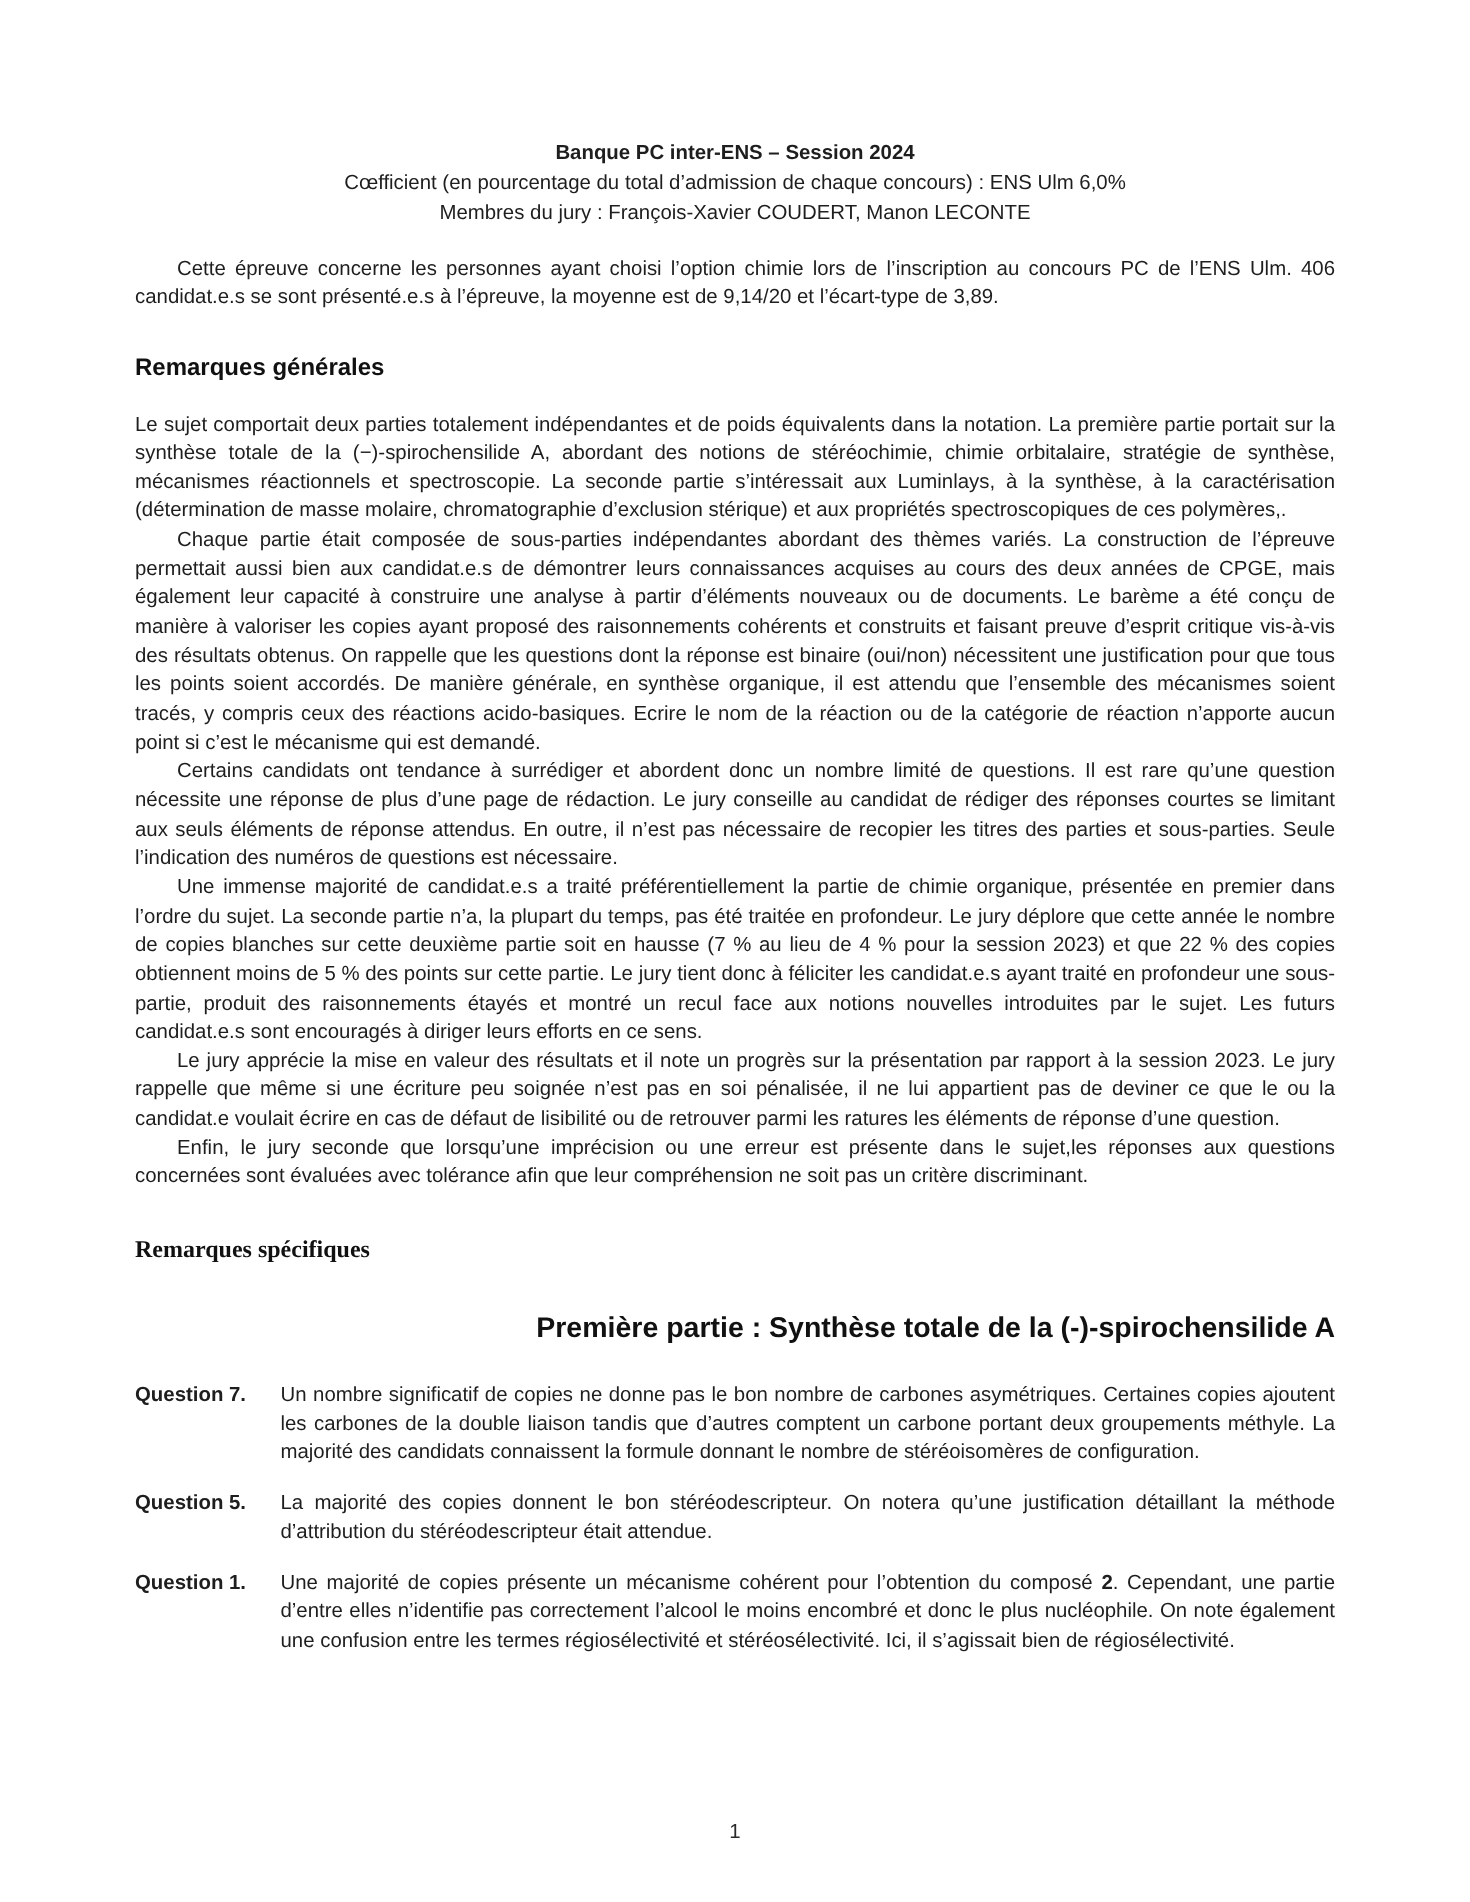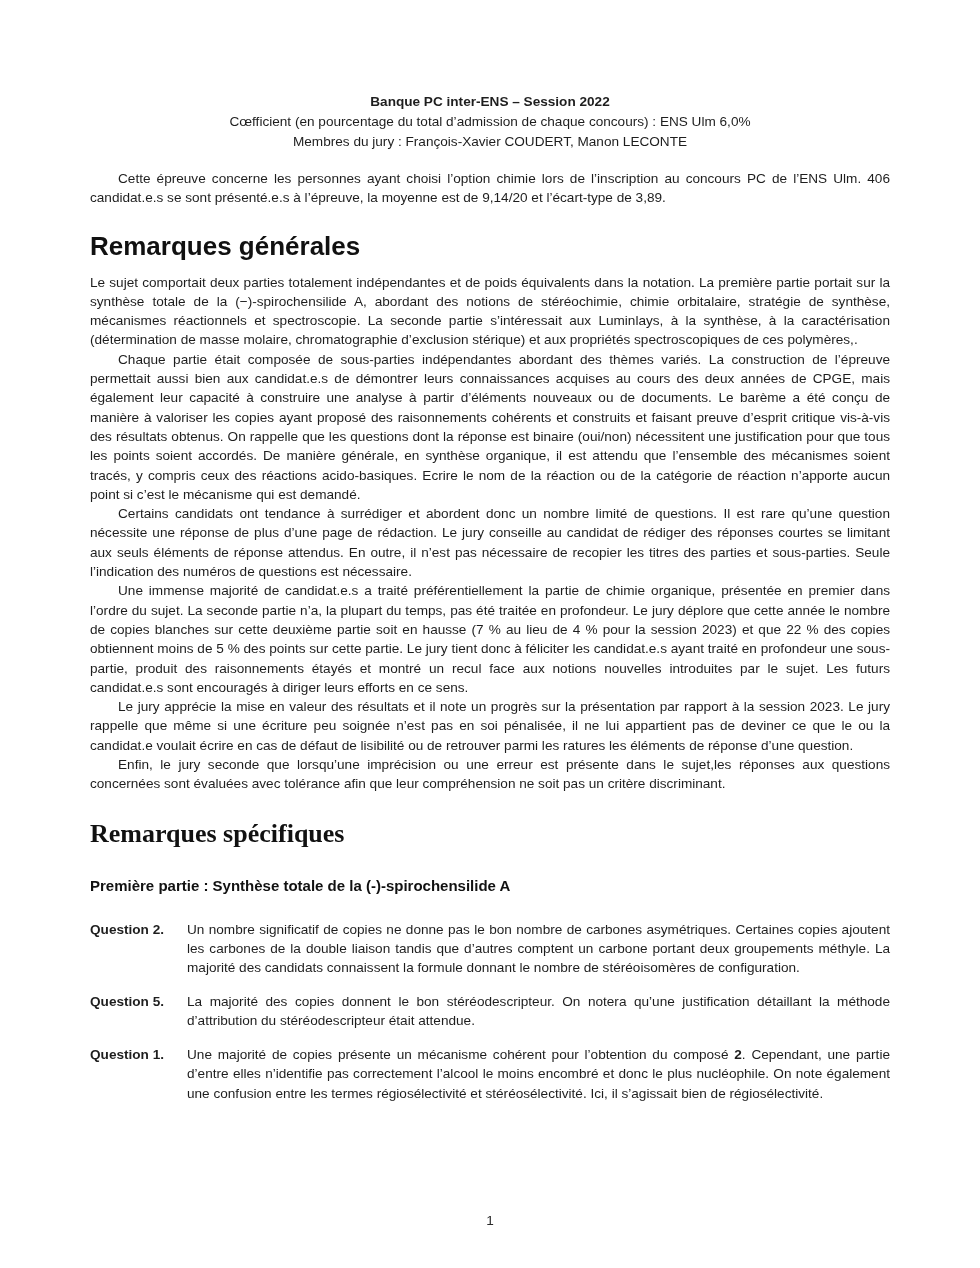--- a/index.html
+++ b/index.html
@@ -30,44 +30,44 @@
   }
   .title-block .t-bold {
     font-weight: bold;
   }
   .intro {
     margin: 17px 0 0 0;
     text-align: justify;
     text-indent: 28px;
   }
   h1.section-title {
-    font-size: 26px;
+    font-size: 16px;
     line-height: 24px;
     font-weight: bold;
     color: #111;
     margin: 26px 0 15px 0;
   }
   h1.section-title.second {
     margin-top: 28px;
     font-family: Liberation Serif, serif;
   }
   p.para {
     margin: 0;
     text-align: justify;
     text-indent: 28px;
   }
   p.para.noindent {
     text-indent: 0;
   }
   h2.part-heading {
-    font-size: 15px;
+    font-size: 19px;
     line-height: 20px;
     font-weight: bold;
     color: #111;
-    text-align: left;
+    text-align: right;
     margin: 30px 0 24px 0;
   }
   .question {
     display: flex;
     margin: 0 0 14.5px 0;
   }
   .q-label {
     font-weight: bold;
     width: 97px;
     flex-shrink: 0;
@@ -88,42 +88,42 @@
     color: #2a2a2a;
   }
 </style>
 </head>
 <body>
 
 <div class="page">
   <div class="content">
 
     <div class="title-block">
-      <div class="t-bold">Banque PC inter-ENS – Session 2022</div>
+      <div class="t-bold">Banque PC inter-ENS – Session 2024</div>
       <div>Cœfficient (en pourcentage du total d’admission de chaque concours) : ENS Ulm 6,0%</div>
       <div>Membres du jury : François-Xavier COUDERT, Manon LECONTE</div>
     </div>
 
     <p class="intro">Cette épreuve concerne les personnes ayant choisi l’option chimie lors de l’inscription au concours PC de l’ENS Ulm. 406 candidat.e.s se sont présenté.e.s à l’épreuve, la moyenne est de 9,14/20 et l’écart-type de 3,89.</p>
 
     <h1 class="section-title">Remarques générales</h1>
 
     <p class="para noindent">Le sujet comportait deux parties totalement indépendantes et de poids équivalents dans la notation. La première partie portait sur la synthèse totale de la (−)-spirochensilide A, abordant des notions de stéréochimie, chimie orbitalaire, stratégie de synthèse, mécanismes réactionnels et spectroscopie. La seconde partie s’intéressait aux Luminlays, à la synthèse, à la caractérisation (détermination de masse molaire, chromatographie d’exclusion stérique) et aux propriétés spectroscopiques de ces polymères,.</p>
     <p class="para">Chaque partie était composée de sous-parties indépendantes abordant des thèmes variés. La construction de l’épreuve permettait aussi bien aux candidat.e.s de démontrer leurs connaissances acquises au cours des deux années de CPGE, mais également leur capacité à construire une analyse à partir d’éléments nouveaux ou de documents. Le barème a été conçu de manière à valoriser les copies ayant proposé des raisonnements cohérents et construits et faisant preuve d’esprit critique vis-à-vis des résultats obtenus. On rappelle que les questions dont la réponse est binaire (oui/non) nécessitent une justification pour que tous les points soient accordés. De manière générale, en synthèse organique, il est attendu que l’ensemble des mécanismes soient tracés, y compris ceux des réactions acido-basiques. Ecrire le nom de la réaction ou de la catégorie de réaction n’apporte aucun point si c’est le mécanisme qui est demandé.</p>
     <p class="para">Certains candidats ont tendance à surrédiger et abordent donc un nombre limité de questions. Il est rare qu’une question nécessite une réponse de plus d’une page de rédaction. Le jury conseille au candidat de rédiger des réponses courtes se limitant aux seuls éléments de réponse attendus. En outre, il n’est pas nécessaire de recopier les titres des parties et sous-parties. Seule l’indication des numéros de questions est nécessaire.</p>
     <p class="para">Une immense majorité de candidat.e.s a traité préférentiellement la partie de chimie organique, présentée en premier dans l’ordre du sujet. La seconde partie n’a, la plupart du temps, pas été traitée en profondeur. Le jury déplore que cette année le nombre de copies blanches sur cette deuxième partie soit en hausse (7 % au lieu de 4 % pour la session 2023) et que 22 % des copies obtiennent moins de 5 % des points sur cette partie. Le jury tient donc à féliciter les candidat.e.s ayant traité en profondeur une sous-partie, produit des raisonnements étayés et montré un recul face aux notions nouvelles introduites par le sujet. Les futurs candidat.e.s sont encouragés à diriger leurs efforts en ce sens.</p>
     <p class="para">Le jury apprécie la mise en valeur des résultats et il note un progrès sur la présentation par rapport à la session 2023. Le jury rappelle que même si une écriture peu soignée n’est pas en soi pénalisée, il ne lui appartient pas de deviner ce que le ou la candidat.e voulait écrire en cas de défaut de lisibilité ou de retrouver parmi les ratures les éléments de réponse d’une question.</p>
     <p class="para">Enfin, le jury seconde que lorsqu’une imprécision ou une erreur est présente dans le sujet,les réponses aux questions concernées sont évaluées avec tolérance afin que leur compréhension ne soit pas un critère discriminant.</p>
 
     <h1 class="section-title second">Remarques spécifiques</h1>
 
     <h2 class="part-heading">Première partie : Synthèse totale de la (-)-spirochensilide A</h2>
 
     <div class="question">
-      <span class="q-label">Question 2.</span>
+      <span class="q-label">Question 7.</span>
       <div class="q-body">Un nombre significatif de copies ne donne pas le bon nombre de carbones asymétriques. Certaines copies ajoutent les carbones de la double liaison tandis que d’autres comptent un carbone portant deux groupements méthyle. La majorité des candidats connaissent la formule donnant le nombre de stéréoisomères de configuration.</div>
     </div>
 
     <div class="question">
       <span class="q-label">Question 5.</span>
       <div class="q-body">La majorité des copies donnent le bon stéréodescripteur. On notera qu’une justification détaillant la méthode d’attribution du stéréodescripteur était attendue.</div>
     </div>
 
     <div class="question">
       <span class="q-label">Question 1.</span>

